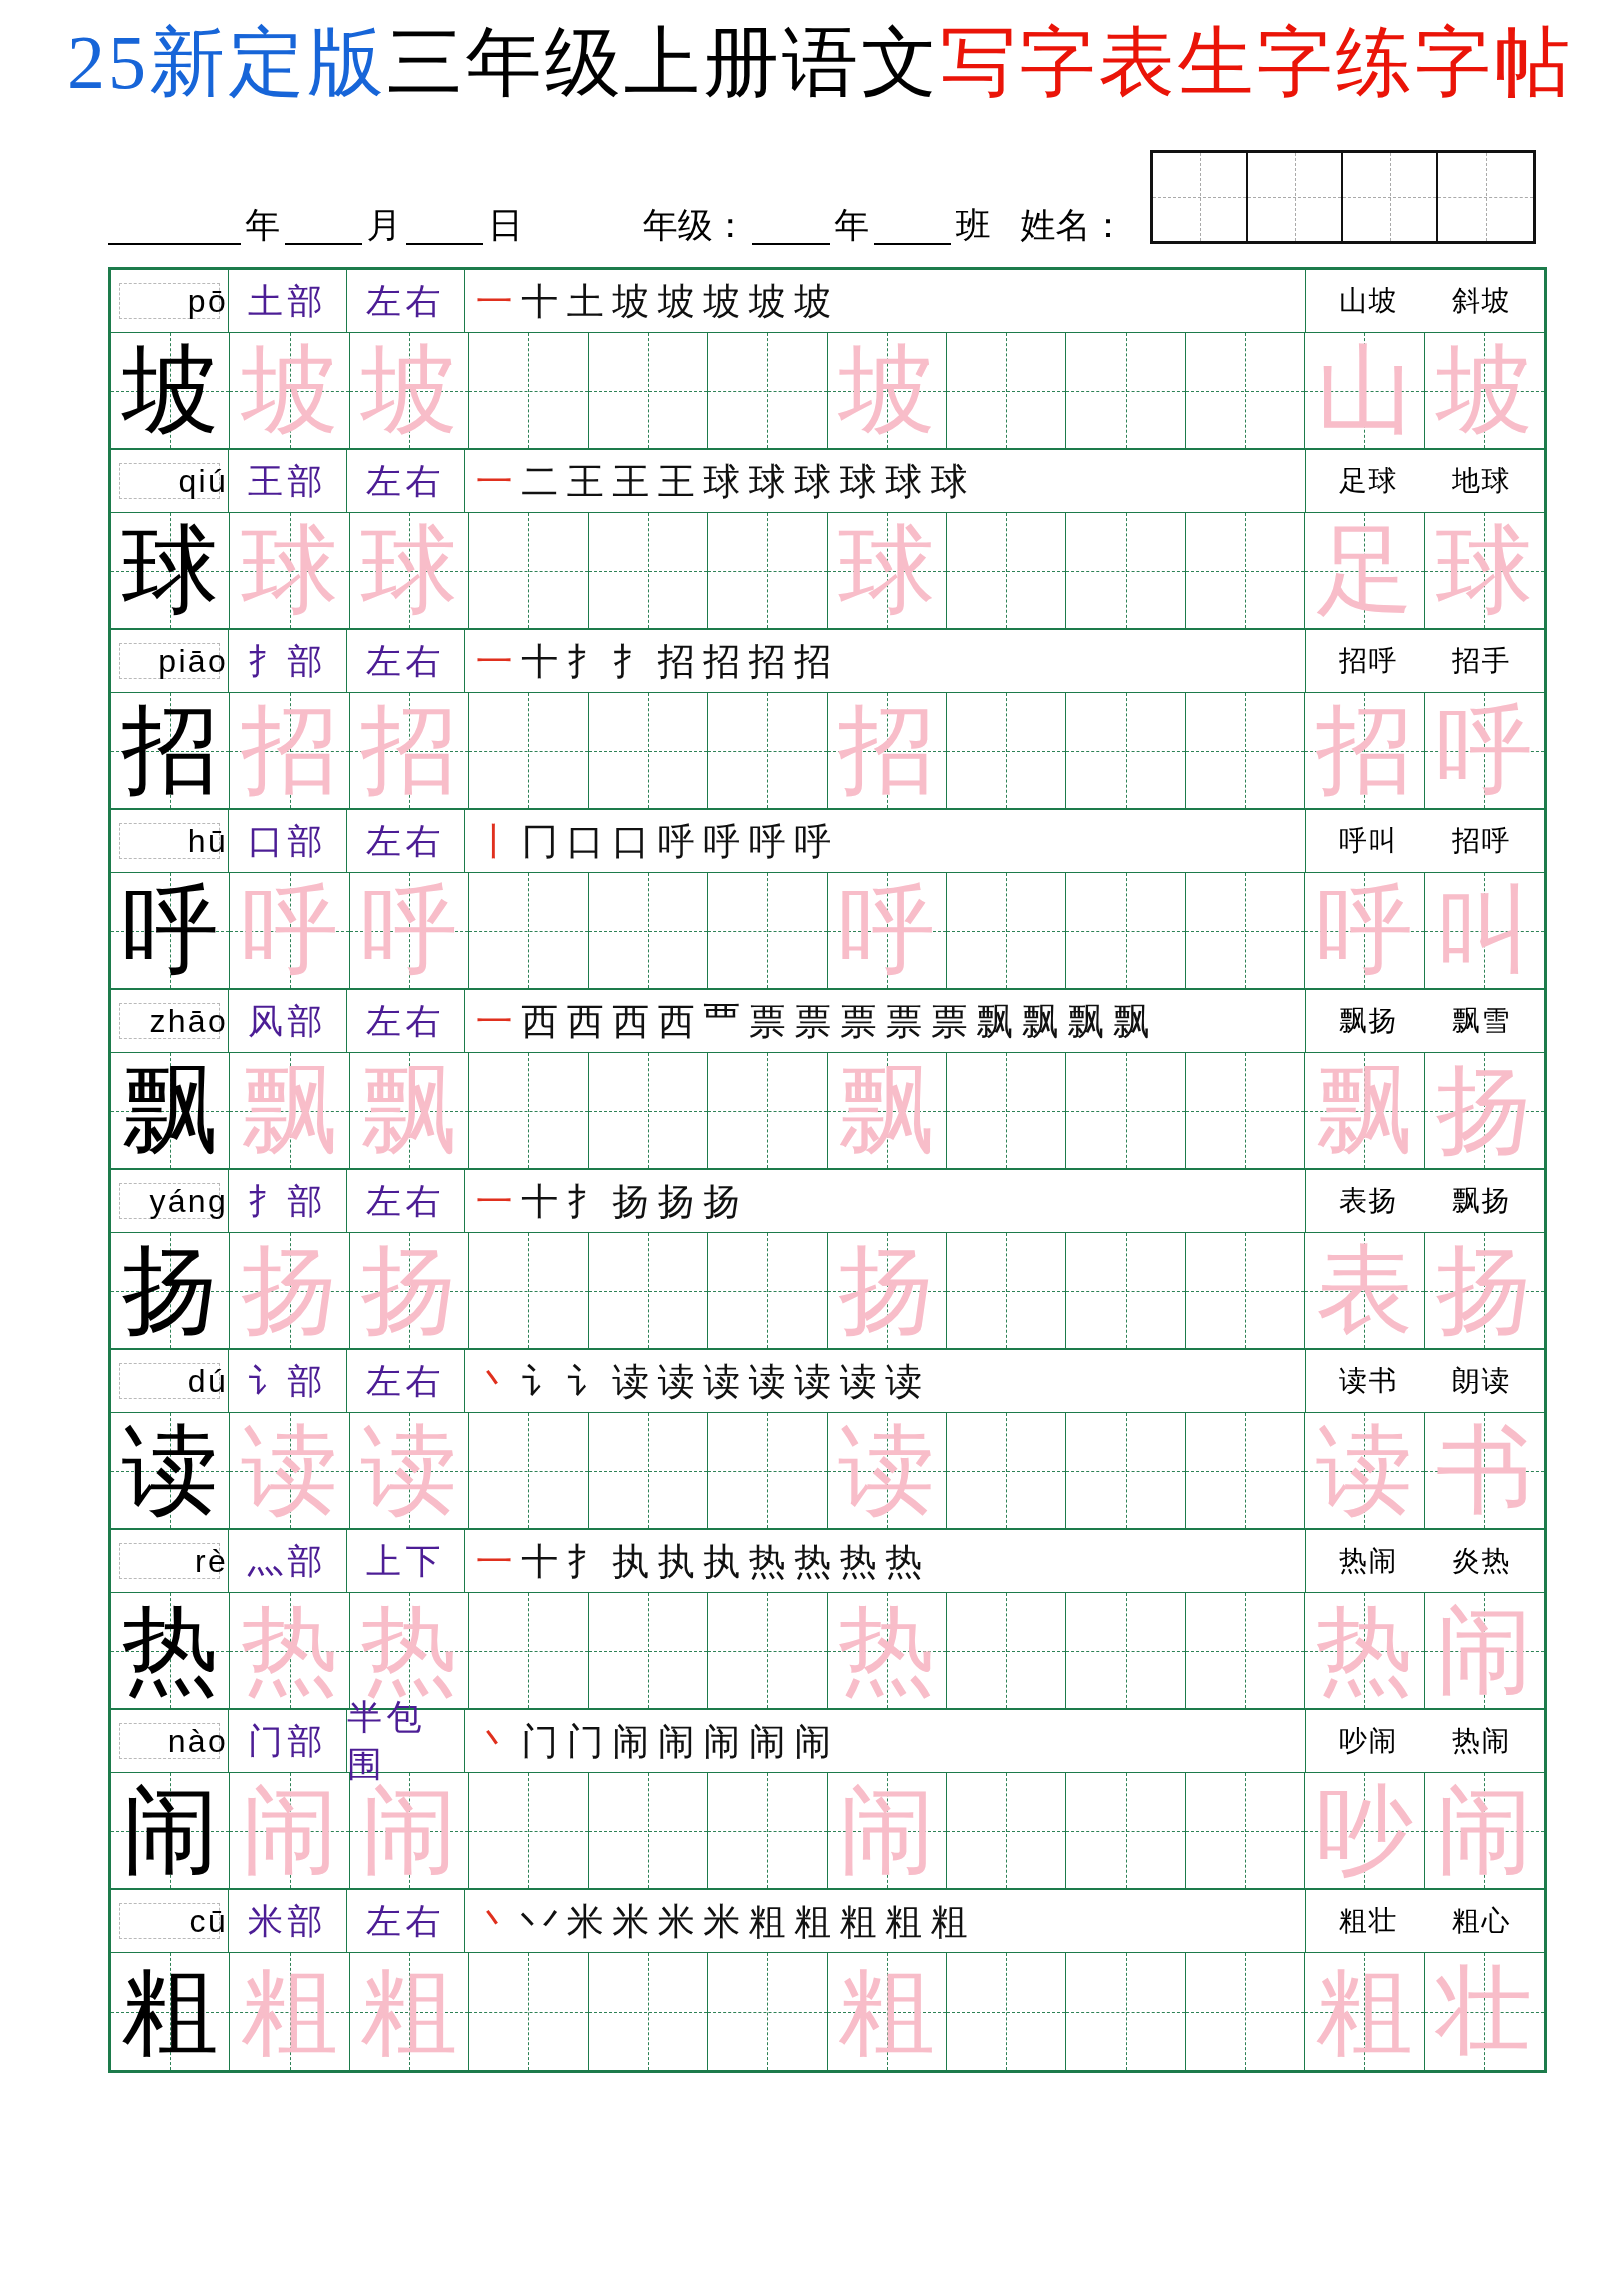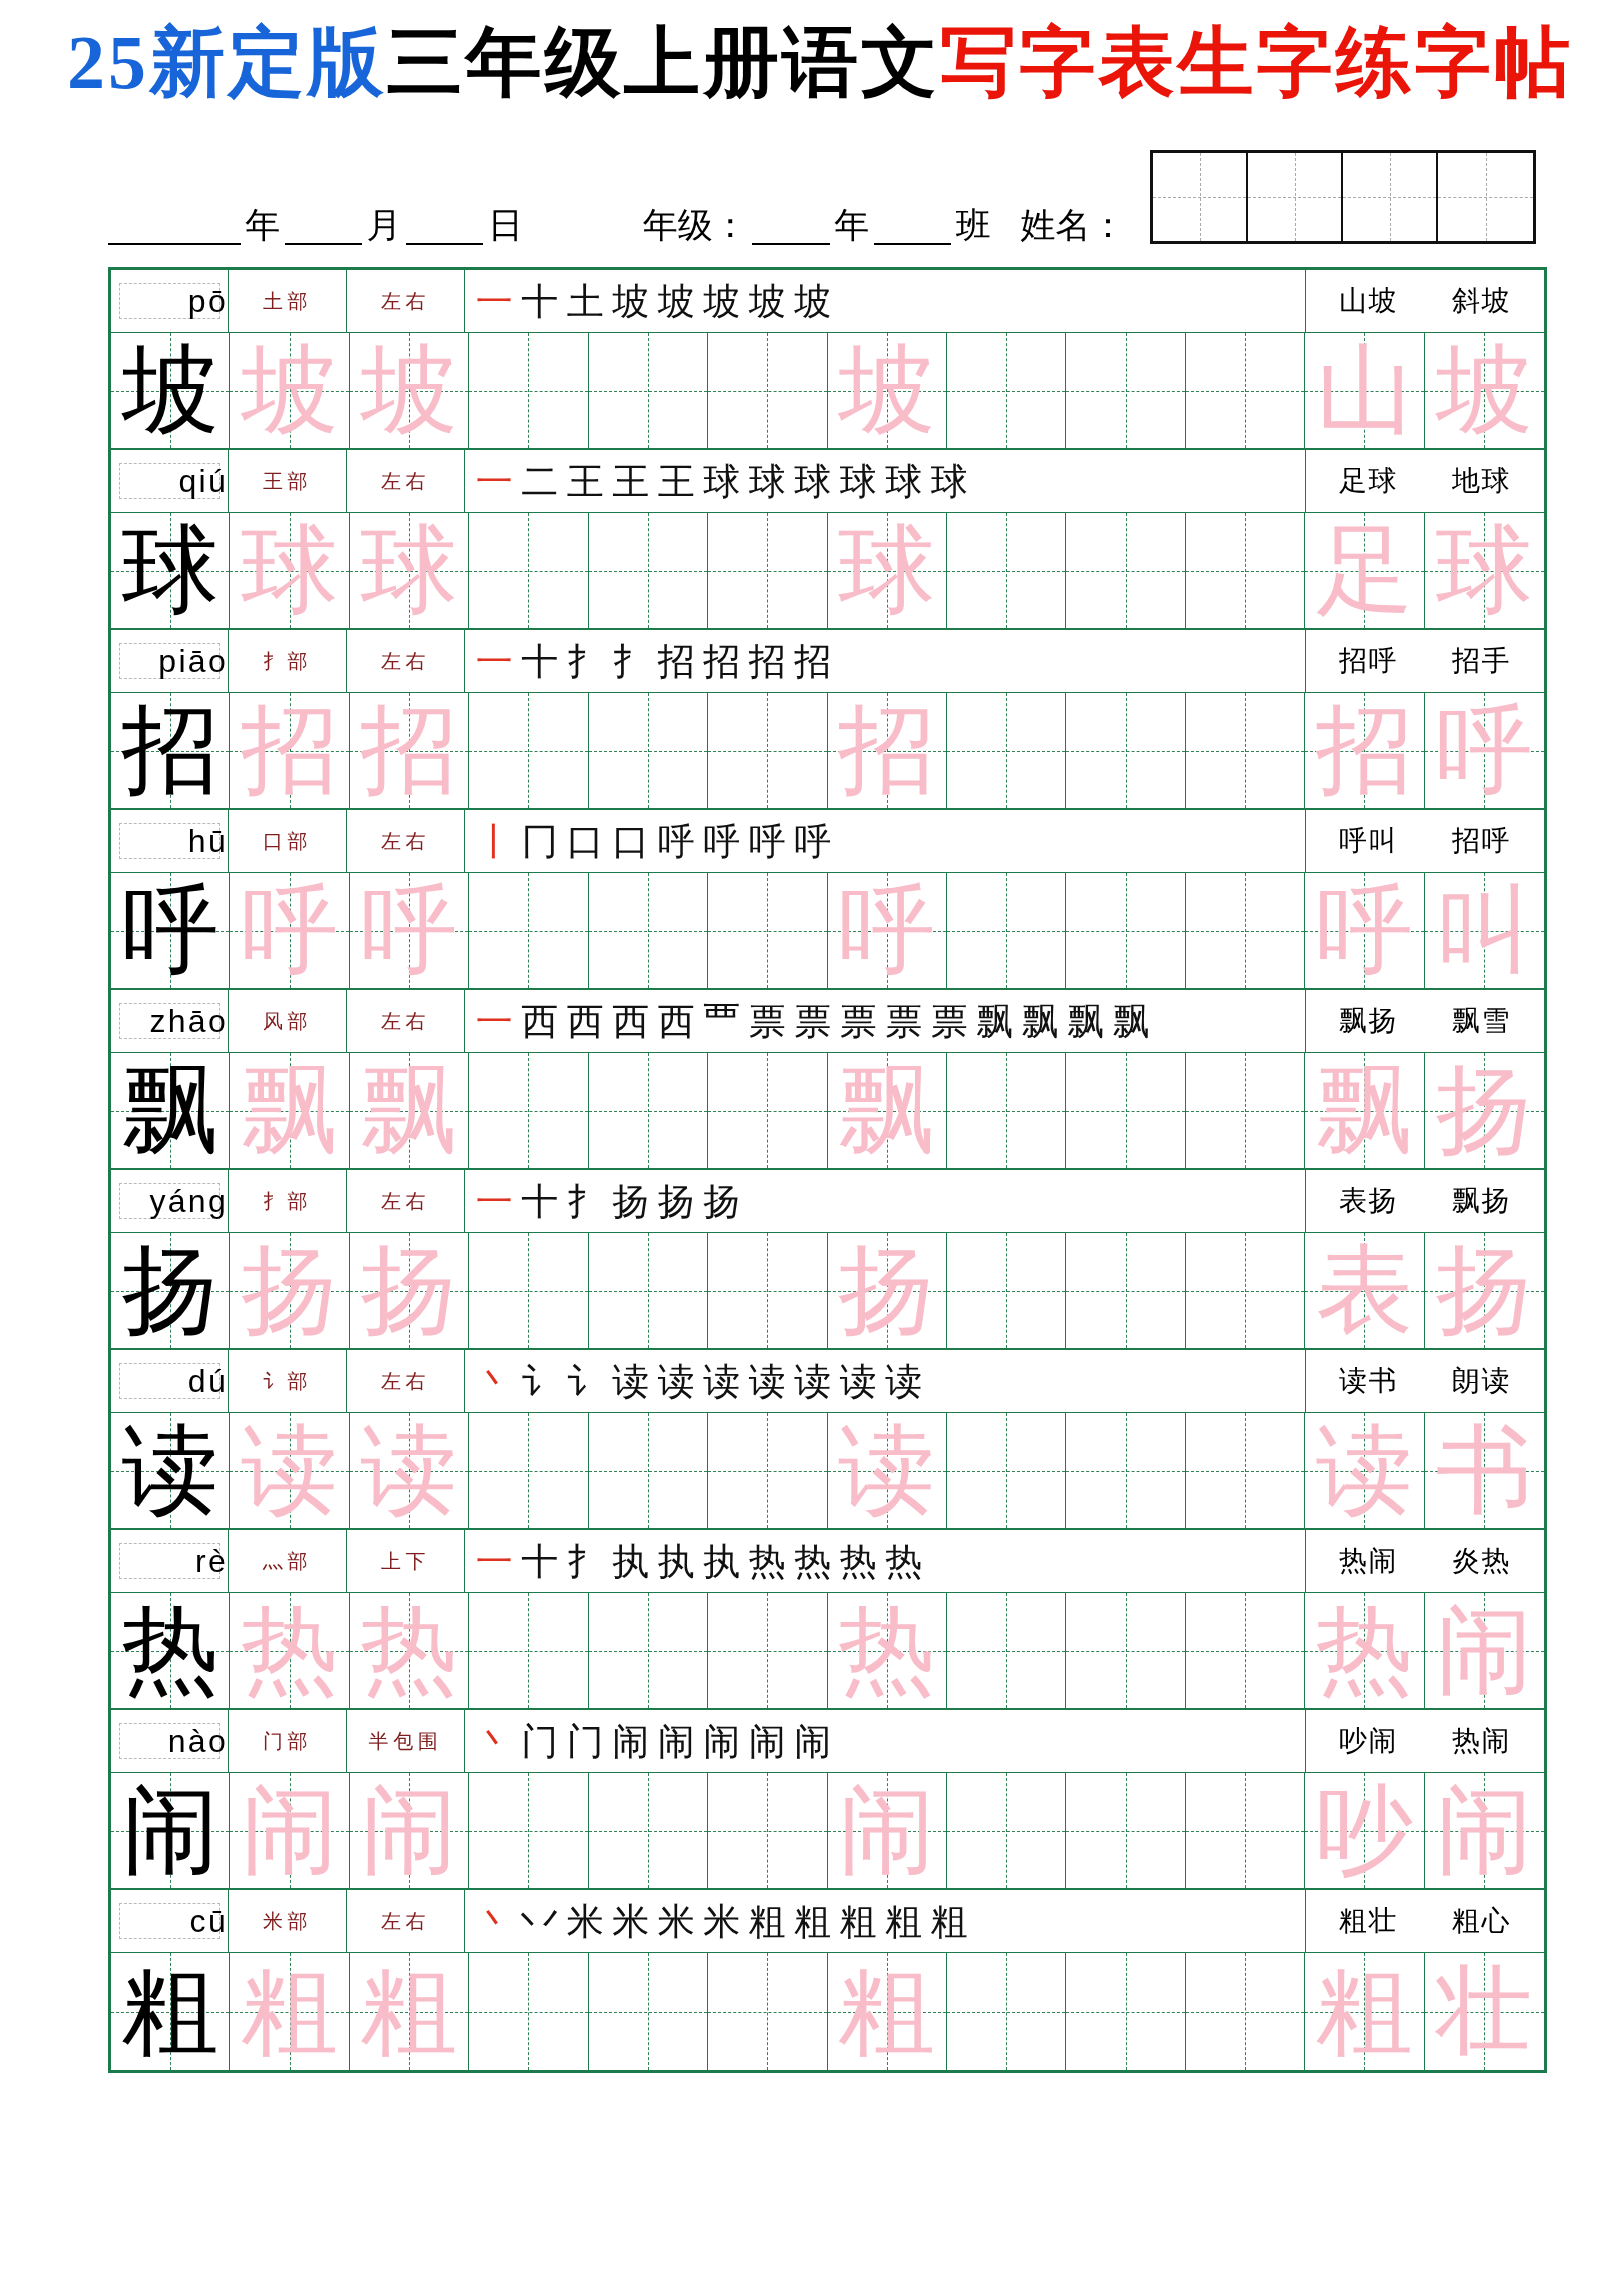--- a/index.html
+++ b/index.html
@@ -4,21 +4,21 @@
 <style>
   * { margin:0; padding:0; box-sizing:border-box; }
   body { background:#ffffff; }
   .page {
     position:relative; width:1623px; height:2295px; background:#ffffff;
     font-family:"Liberation Serif", serif; overflow:hidden;
   }
   
   .title {
     position:absolute; top:12.4px; left:0; width:100%;
-    text-align:center; font-size:76px; font-weight:bold;
+    text-align:center; font-size:76px; font-weight:normal;
     letter-spacing:3.1px; white-space:nowrap;padding-left:17px;
   }
   .t-blue  { color:#1765d8; }
   .t-black { color:#000000; }
   .t-red   { color:#ea1408; }
   
   .info {
     position:absolute; left:108px; top:148px; width:1428px; height:97px;
     display:flex; align-items:flex-end; font-size:35px; color:#000;
     white-space:nowrap;
@@ -45,21 +45,21 @@
   .hdr-row { display:flex; height:63px; border-bottom:1.5px solid #1d7b4b; background:#fff; }
   .hdr-row > div { border-right:1.5px solid #1d7b4b; }
   .c-pinyin    { width:118px; position:relative; display:flex; align-items:center; justify-content:flex-end; }
   .pinyin-guide{ position:absolute; left:7.7px; right:7.7px; top:21%; bottom:21%; border:1.5px dashed #b9b9b9; }
   .pinyin-text {
     position:relative; font-family:"Liberation Sans", sans-serif;
     font-size:32px; letter-spacing:2.3px; color:#000; z-index:1;
   }
   .c-radical, .c-structure {
     width:118px; display:flex; align-items:center; justify-content:center;
-    font-size:20px; letter-spacing:4.6px; color:#7f1d1d;
+    font-size:35px; letter-spacing:4.6px; color:#4c1d95;
   }
   .c-strokes {
     flex:1; display:flex; align-items:center; padding-left:10.8px; overflow:hidden;
   }
   .stroke-step { font-size:37px; color:#111; margin-right:8.5px; line-height:1; }
   .stroke-step.first { color:#e0301e; }
   .c-words {
     width:238px; display:flex; align-items:center; justify-content:center;
     gap:54px; font-size:28px; letter-spacing:1.5px; color:#000; border-right:none !important;
   }

